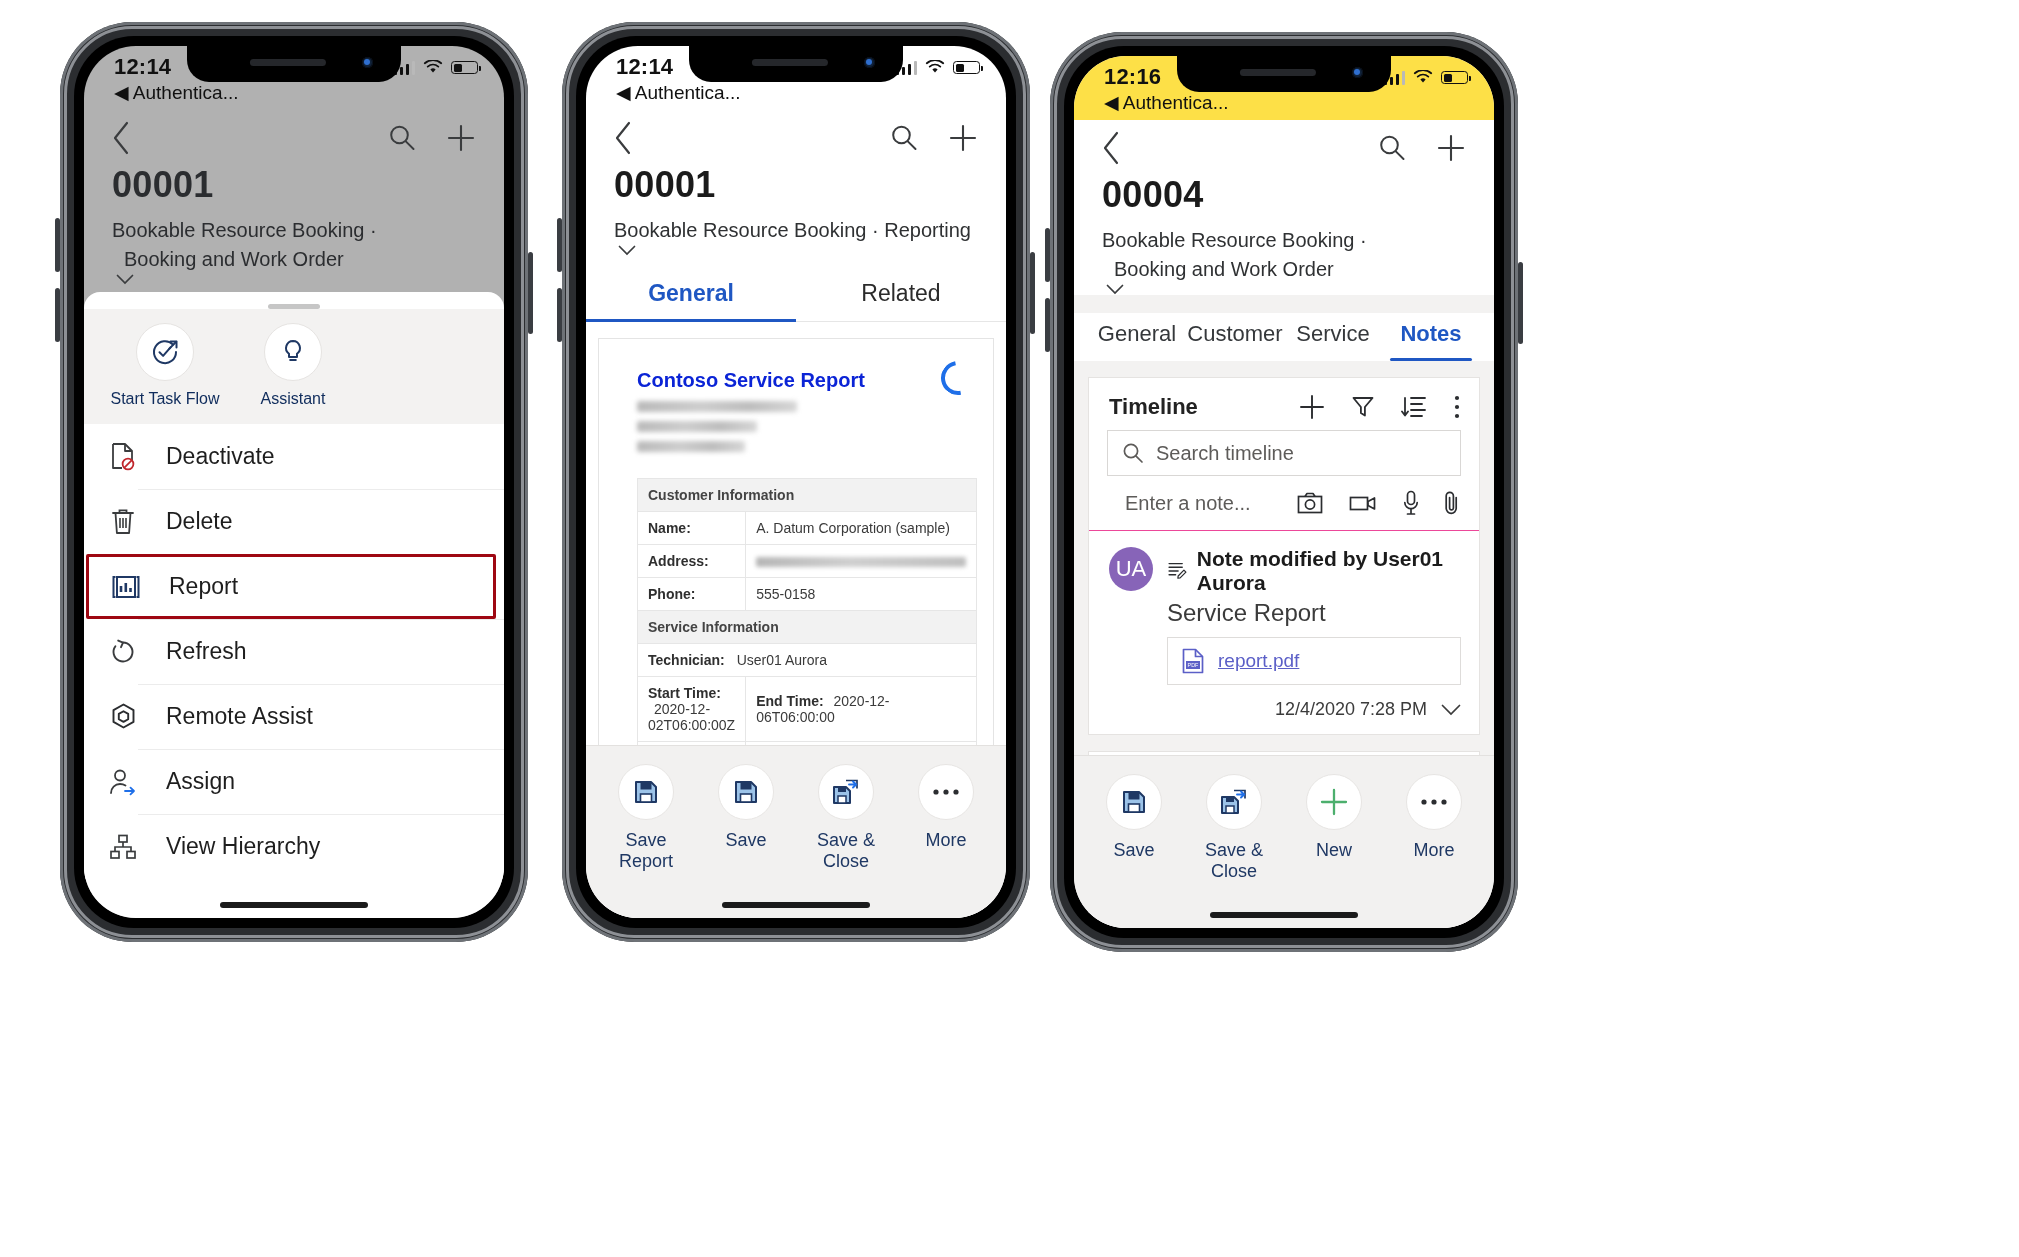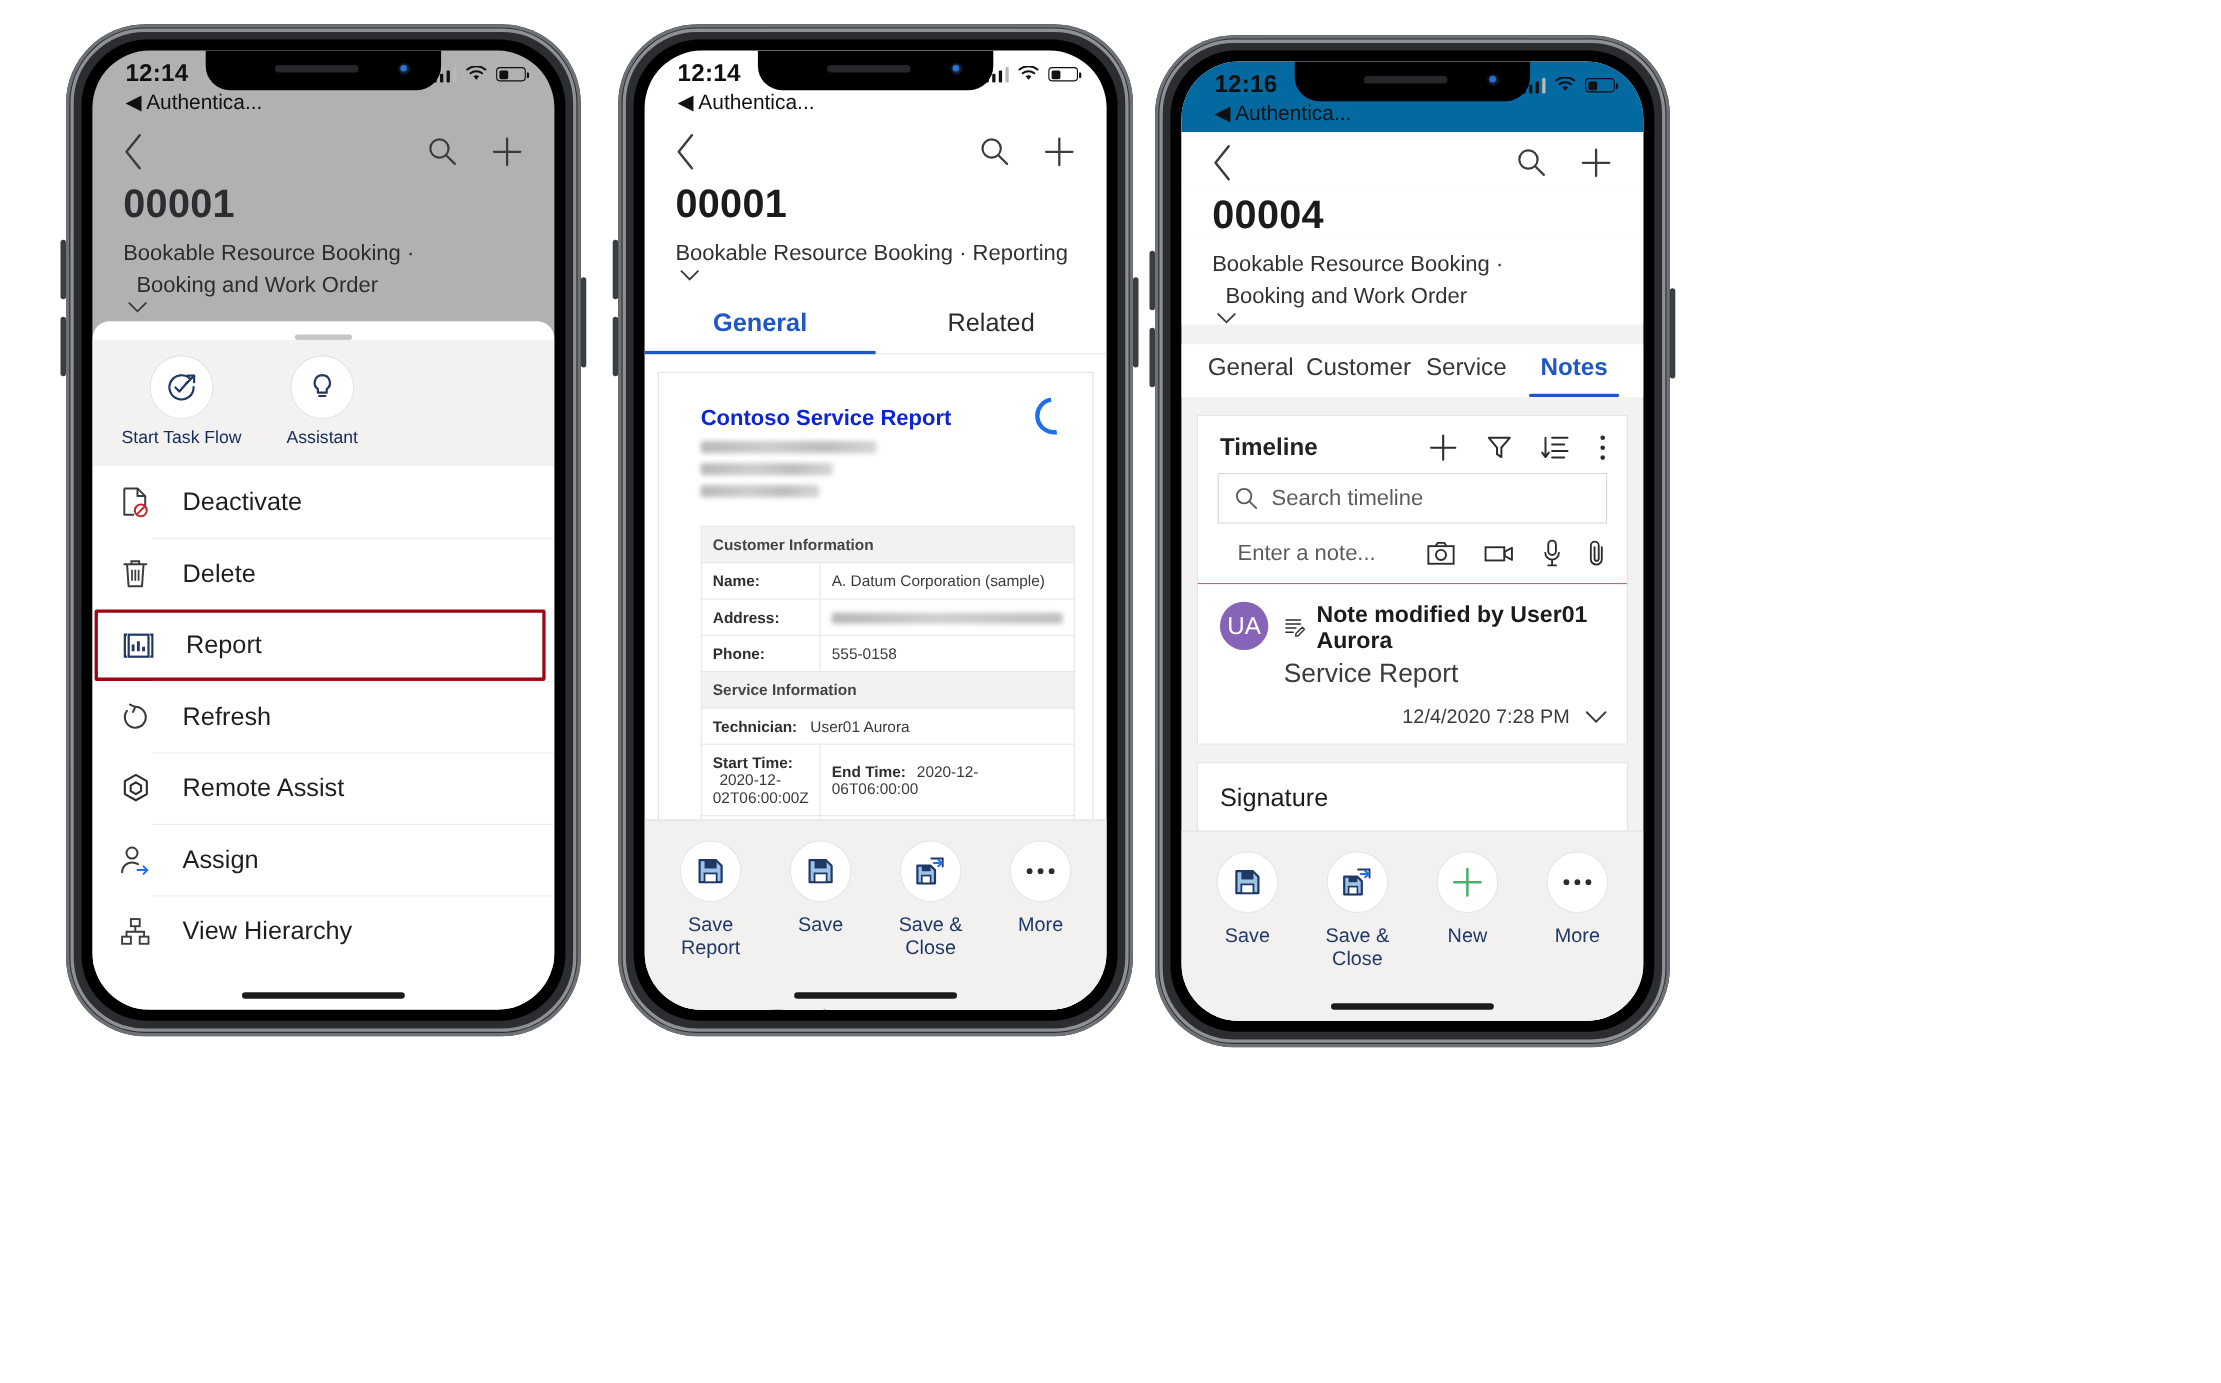--- a/index.html
+++ b/index.html
@@ -685,21 +685,21 @@
     <div class="sidebtn" style="left:-5px; top:196px; width:5px; height:54px;"></div>
     <div class="sidebtn" style="left:-5px; top:266px; width:5px; height:54px;"></div>
     <div class="sidebtn" style="right:-5px; top:230px; width:5px; height:82px;"></div>
     <div class="bezel">
       <div class="screen">
         <div class="notch">
           <div class="speaker"></div>
           <div class="cam"></div>
         </div>
 
-        <div class="statusbar" style="background:#0369a1">
+        <div class="statusbar" style="background:#fde047">
           <div class="sb-time">12:16</div>
           <div class="sb-back">◀ Authentica...</div>
           <div class="sb-right">
             <span class="bars">
                 <i></i>
                 <i></i>
                 <i></i>
                 <i></i>
               </span>
             <svg width="20" height="15" viewBox="0 0 20 15">
@@ -802,20 +802,29 @@
             <div class="avatar">UA</div>
             <div class="entry-body">
               <div class="entry-title">
                 <svg width="24" height="24" viewBox="0 0 24 24">
                   <path d="M2.5 3h16M2.5 7.5h16M2.5 12h11M2.5 16.5h8" stroke="#2b2d30" stroke-width="1.6" stroke-linecap="round"></path>
                   <path d="M20.5 11l2.4 2.4-7 7-2.7.3.3-2.7z" stroke="#2b2d30" stroke-width="1.5" fill="none" stroke-linejoin="round"></path>
                 </svg>
                 <span>Note modified by User01 Aurora</span>
               </div>
               <div class="entry-sub">Service Report</div>
+              <div class="attach">
+                <svg width="26" height="26" viewBox="0 0 26 26">
+                  <path d="M3.5 1.5h12l7 7v16h-19z" stroke="#5b5fc7" stroke-width="1.7" fill="#fff" stroke-linejoin="round"></path>
+                  <path d="M15.5 1.5v7h7" stroke="#5b5fc7" stroke-width="1.7" fill="none" stroke-linejoin="round"></path>
+                  <rect x="6" y="13" width="14" height="8" fill="#5b5fc7"></rect>
+                  <text x="13" y="19.3" font-size="5.4" fill="#fff" text-anchor="middle" font-family="Liberation Sans, sans-serif">PDF</text>
+                </svg>
+                <a>report.pdf</a>
+              </div>
               <div class="entry-time">
                 <span>12/4/2020 7:28 PM</span>
                 <svg width="20" height="12" viewBox="0 0 20 12">
                   <path d="M1.5 1.5L10 10l8.5-8.5" stroke="#3b3b3b" stroke-width="1.7" fill="none" stroke-linecap="round"></path>
                 </svg>
               </div>
             </div>
           </div>
         </div>
 

